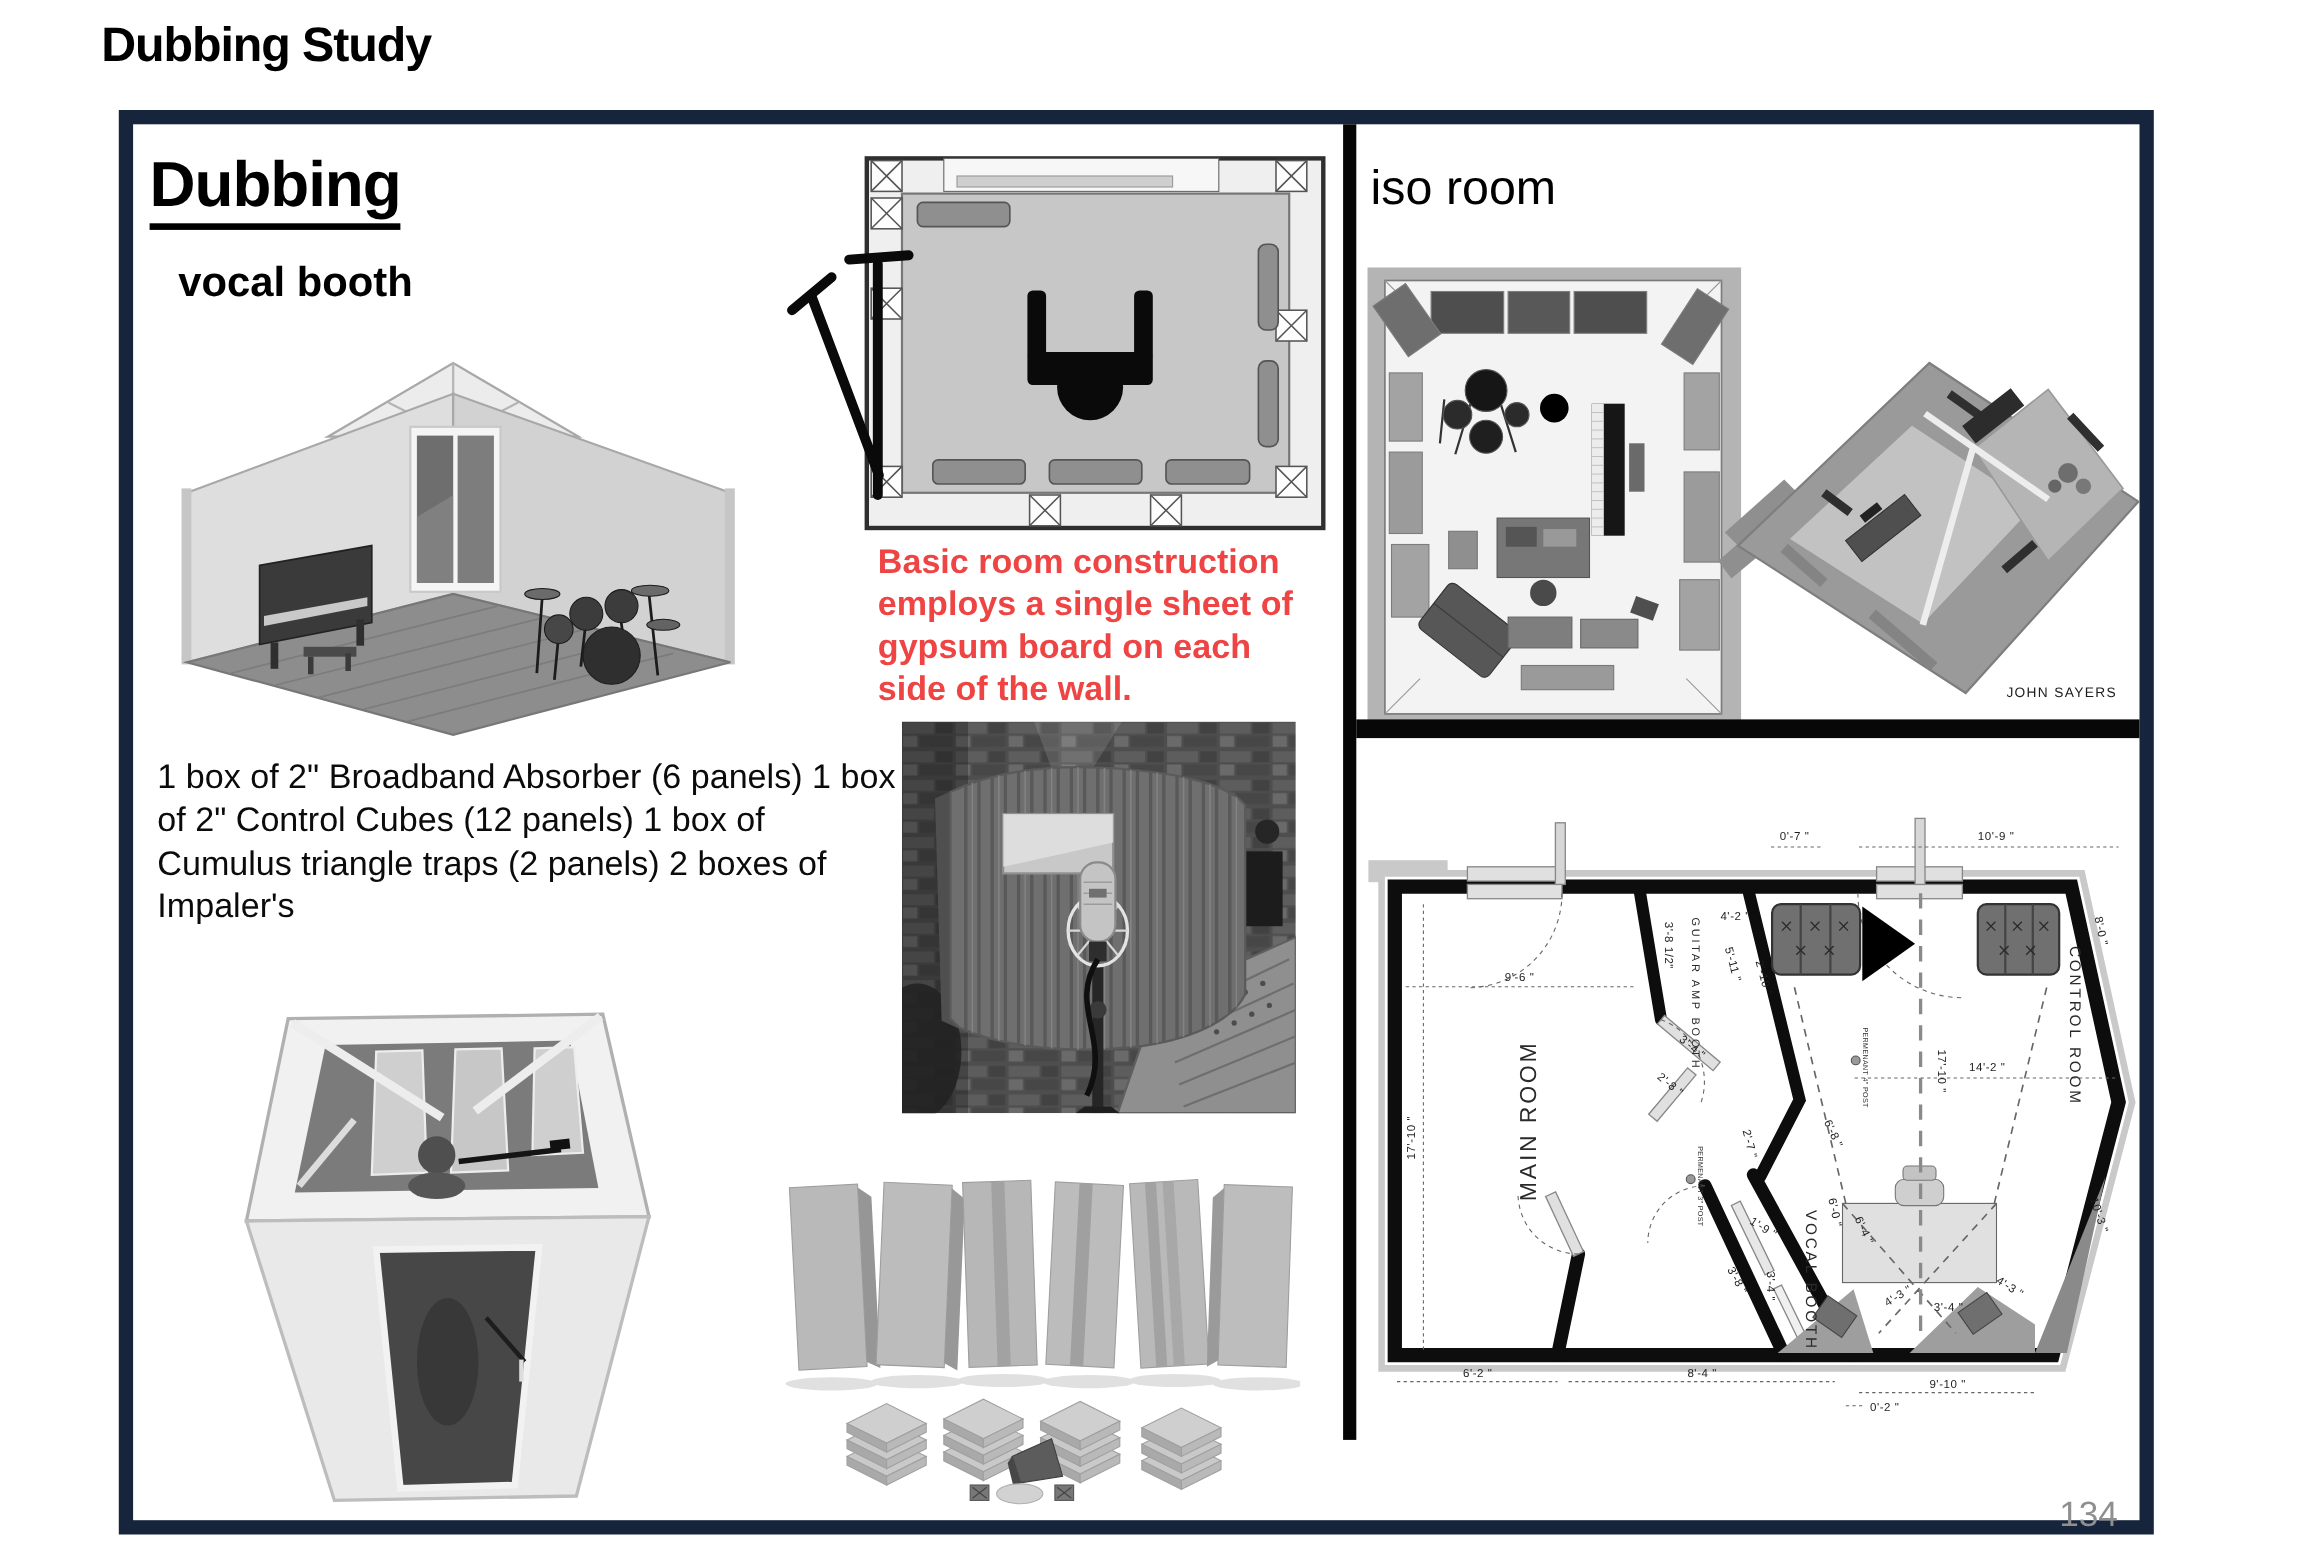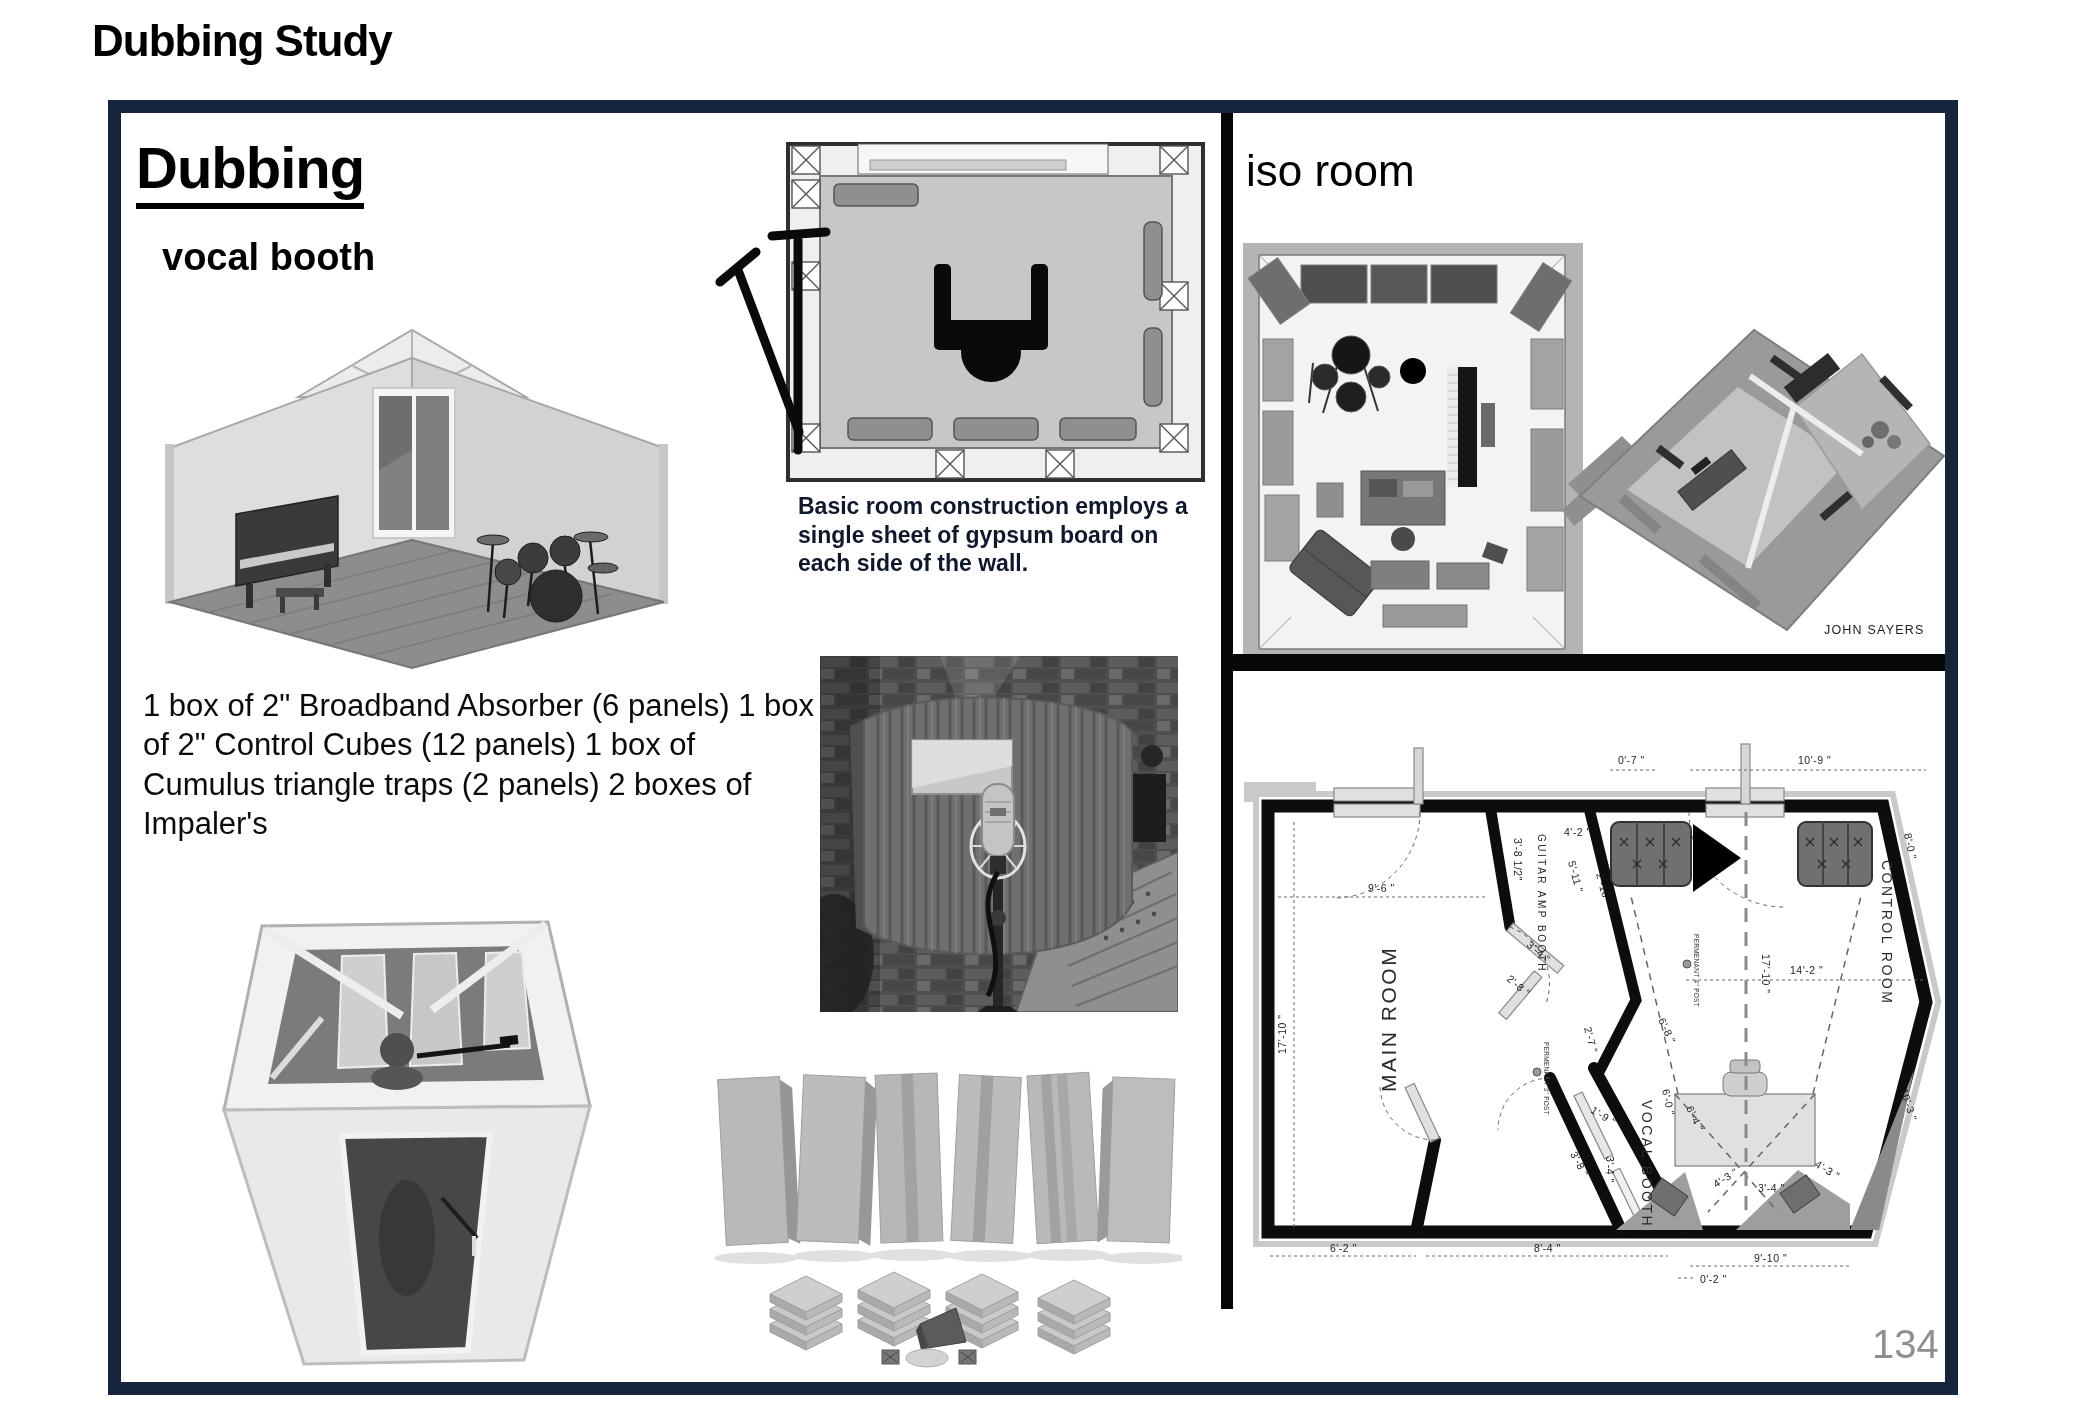--- a/index.html
+++ b/index.html
@@ -4,26 +4,26 @@
 <style>
   html,body{margin:0;padding:0;background:#ffffff;width:2100px;height:1418px;
     font-family:"Liberation Sans",sans-serif;position:relative;overflow:hidden;color:#000;}
   .abs{position:absolute;}
   #page-title{left:92px;top:16px;font-size:44px;font-weight:800;letter-spacing:-1px;}
   #main-frame{left:108px;top:100px;width:1824px;height:1269px;border:13px solid #16243c;background:#fff;z-index:1;}
   .content{z-index:2;}
   #dubbing-heading{left:136px;top:134px;font-size:58px;font-weight:800;letter-spacing:-1px;
     border-bottom:6px solid #000;padding-bottom:2px;display:inline-block;}
   #vocal-booth-subheading{left:162px;top:236px;font-size:38px;font-weight:700;}
-  #construction-note{left:798px;top:492px;width:398px;font-size:23px;font-weight:700;color:#0f172a;line-height:1.24;}
+  #construction-note{left:798px;top:492px;width:398px;font-size:31px;font-weight:700;color:#ef4444;line-height:1.24;}
   #materials-note{left:143px;top:686px;width:672px;font-size:31px;font-weight:400;color:#0b0b0b;line-height:1.27;}
   #iso-heading{left:1246px;top:146px;font-size:44px;font-weight:400;}
   #section-divider{left:1221px;top:113px;width:12px;height:1196px;background:#060606;z-index:3;}
   #right-divider-bar{left:1233px;top:654px;width:712px;height:17px;background:#070707;z-index:3;}
-  #page-number{left:1872px;top:1322px;font-size:40px;color:#8f8f8f;z-index:4;}
+  #page-number{left:1872px;top:1358px;font-size:32px;color:#8f8f8f;z-index:4;}
   svg{display:block;}
   svg text{font-family:"Liberation Sans",sans-serif;fill:#1d1d1d;}
   .dim{font-size:10.5px;letter-spacing:.5px;}
   .room-label{letter-spacing:2.5px;fill:#2a2a2a;}
   .post-label{font-size:6.5px;letter-spacing:.3px;fill:#333;}
 </style>
 </head>
 <body>
 
 <div class="abs" id="page-title">Dubbing Study</div>

